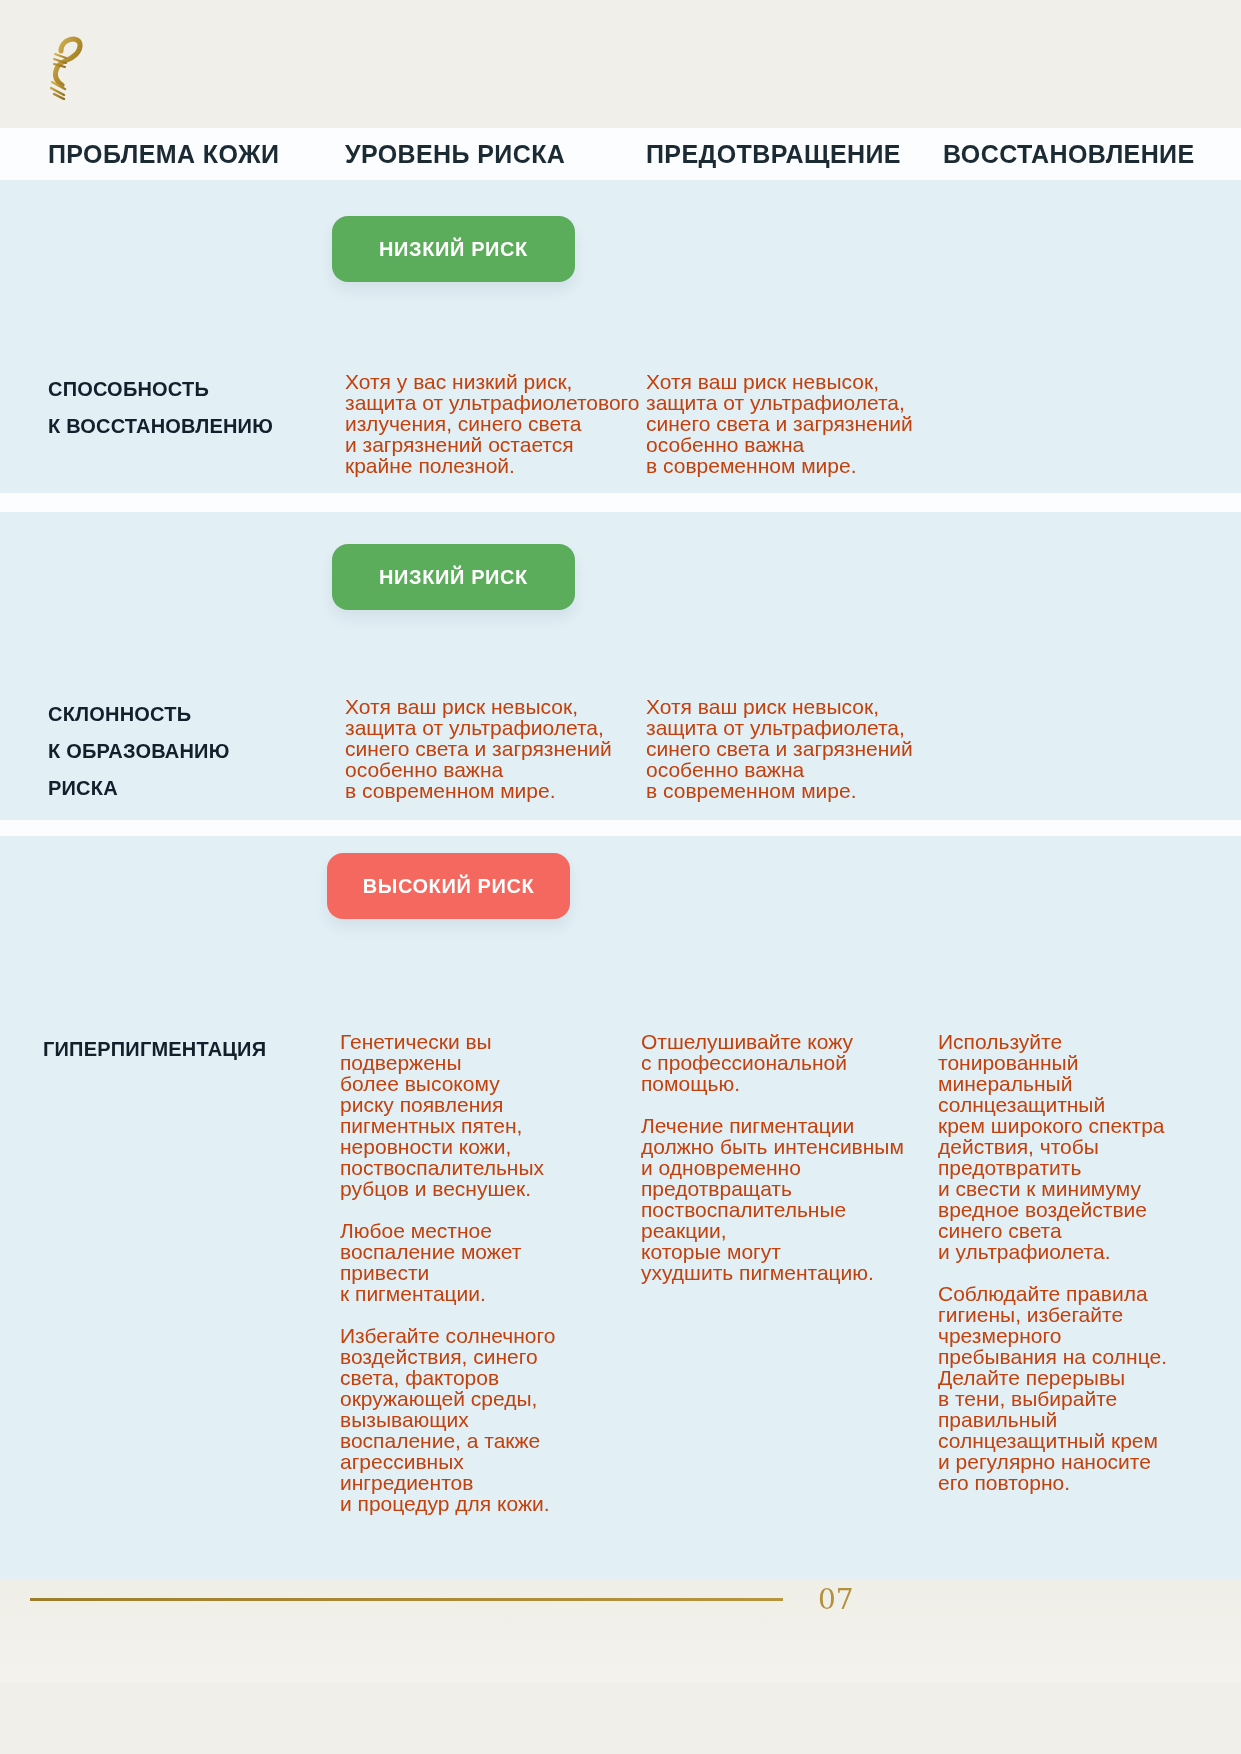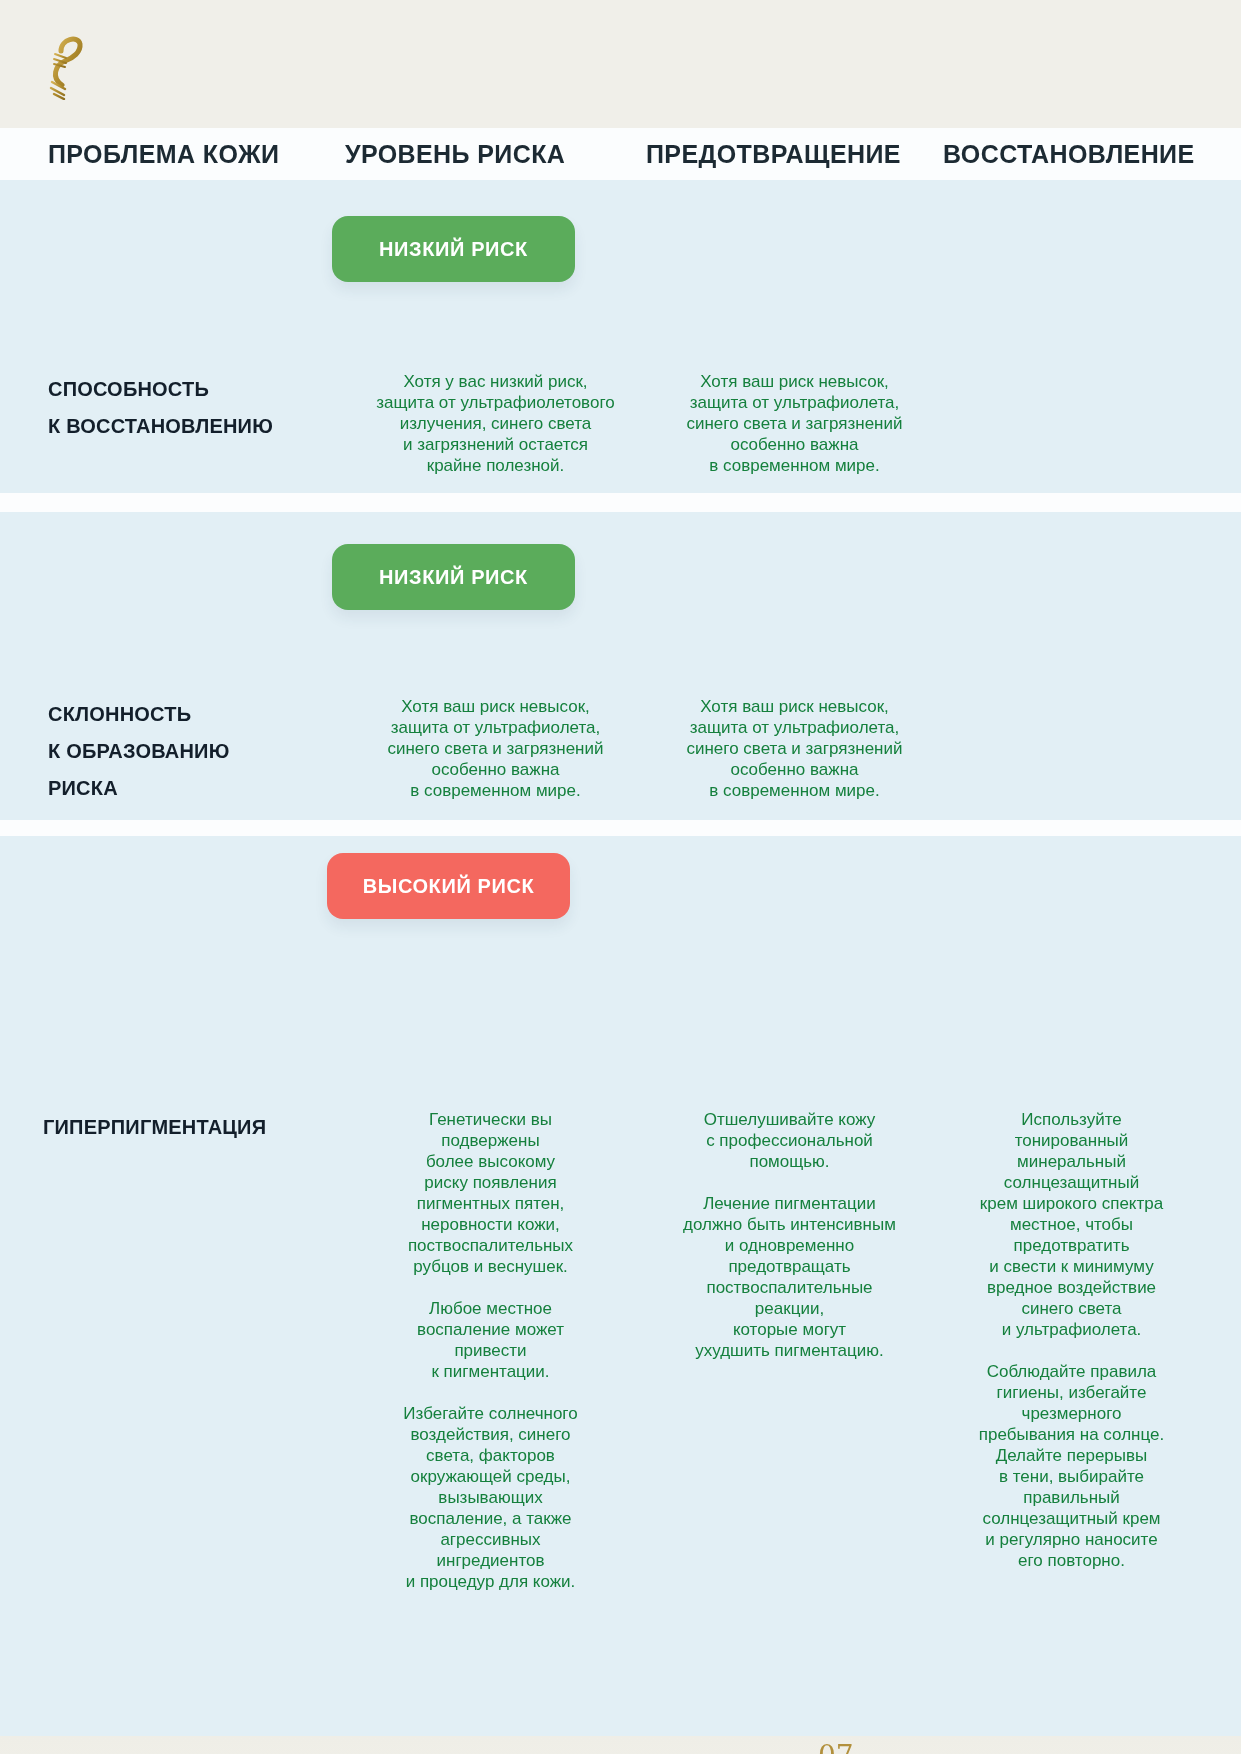--- a/index.html
+++ b/index.html
@@ -15,38 +15,38 @@
 
   .grid-cols{display:grid;grid-template-columns:297px 301px 297px 1fr;
              padding-left:48px;padding-right:36px;box-sizing:border-box;}
 
   .col-head{height:52px;align-items:center;background:#fbfdfe;}
   .col-head .hcell{font-size:25px;font-weight:bold;color:#1c2a33;letter-spacing:.4px;}
 
   .risk-section{background:#e2eff5;box-sizing:border-box;}
   .sec-1{height:313px;padding-top:36px;margin-bottom:19px;}
   .sec-2{height:308px;padding-top:32px;margin-bottom:16px;}
-  .sec-3{height:900px;padding-top:17px;padding-left:43px;}
+  .sec-3{height:744px;padding-top:17px;padding-left:43px;}
 
   .badge{grid-column:2;grid-row:1;width:243px;height:66px;margin-left:-13px;
          border-radius:16px;display:flex;align-items:center;justify-content:center;
          color:#ffffff;font-weight:bold;font-size:20px;letter-spacing:.6px;
          box-shadow:0 8px 14px rgba(40,70,90,.08);}
   .badge-gap-lg{margin-bottom:72px;}
   .badge-gap-sm{margin-bottom:46px;}
 
   .cell{grid-row:2;}
   .cell.c1{grid-column:1;}
   .cell.c2{grid-column:2;}
   .cell.c3{grid-column:3;}
   .cell.c4{grid-column:4;}
 
   .problem{margin:0;font-size:20px;line-height:37px;font-weight:bold;color:#131f2b;
            letter-spacing:.2px;white-space:pre-line;}
-  .body-text{margin:0;font-size:17px;line-height:21px;color:#15803d;white-space:pre-line;text-align:center;}
+  .body-text{margin:0;font-size:21px;line-height:21px;color:#c2410c;white-space:pre-line;}
   .cell p.body-text{margin:0 0 21px 0;}
   .cell p.body-text:last-child{margin-bottom:0;}
 
   
   .footer{position:relative;height:102px;background:linear-gradient(#efeee7,#f3f2ec);}
   .footer-rule{position:absolute;left:30px;top:18px;width:753px;height:3px;
                background:linear-gradient(90deg,#9d7e2a,#b6953f);}
   .page-num{position:absolute;left:818px;top:-8px;font-family:"DejaVu Serif",serif;
             font-size:28px;line-height:56px;color:#b2903c;}
 </style>
@@ -176,21 +176,21 @@
 реакции,
 которые могут
 ухудшить пигментацию.</p>
       </div>
       <div class="cell c4">
         <p class="body-text">Используйте
 тонированный
 минеральный
 солнцезащитный
 крем широкого спектра
-местное, чтобы
+действия, чтобы
 предотвратить
 и свести к минимуму
 вредное воздействие
 синего света
 и ультрафиолета.</p>
         <p class="body-text">Соблюдайте правила
 гигиены, избегайте
 чрезмерного
 пребывания на солнце.
 Делайте перерывы

